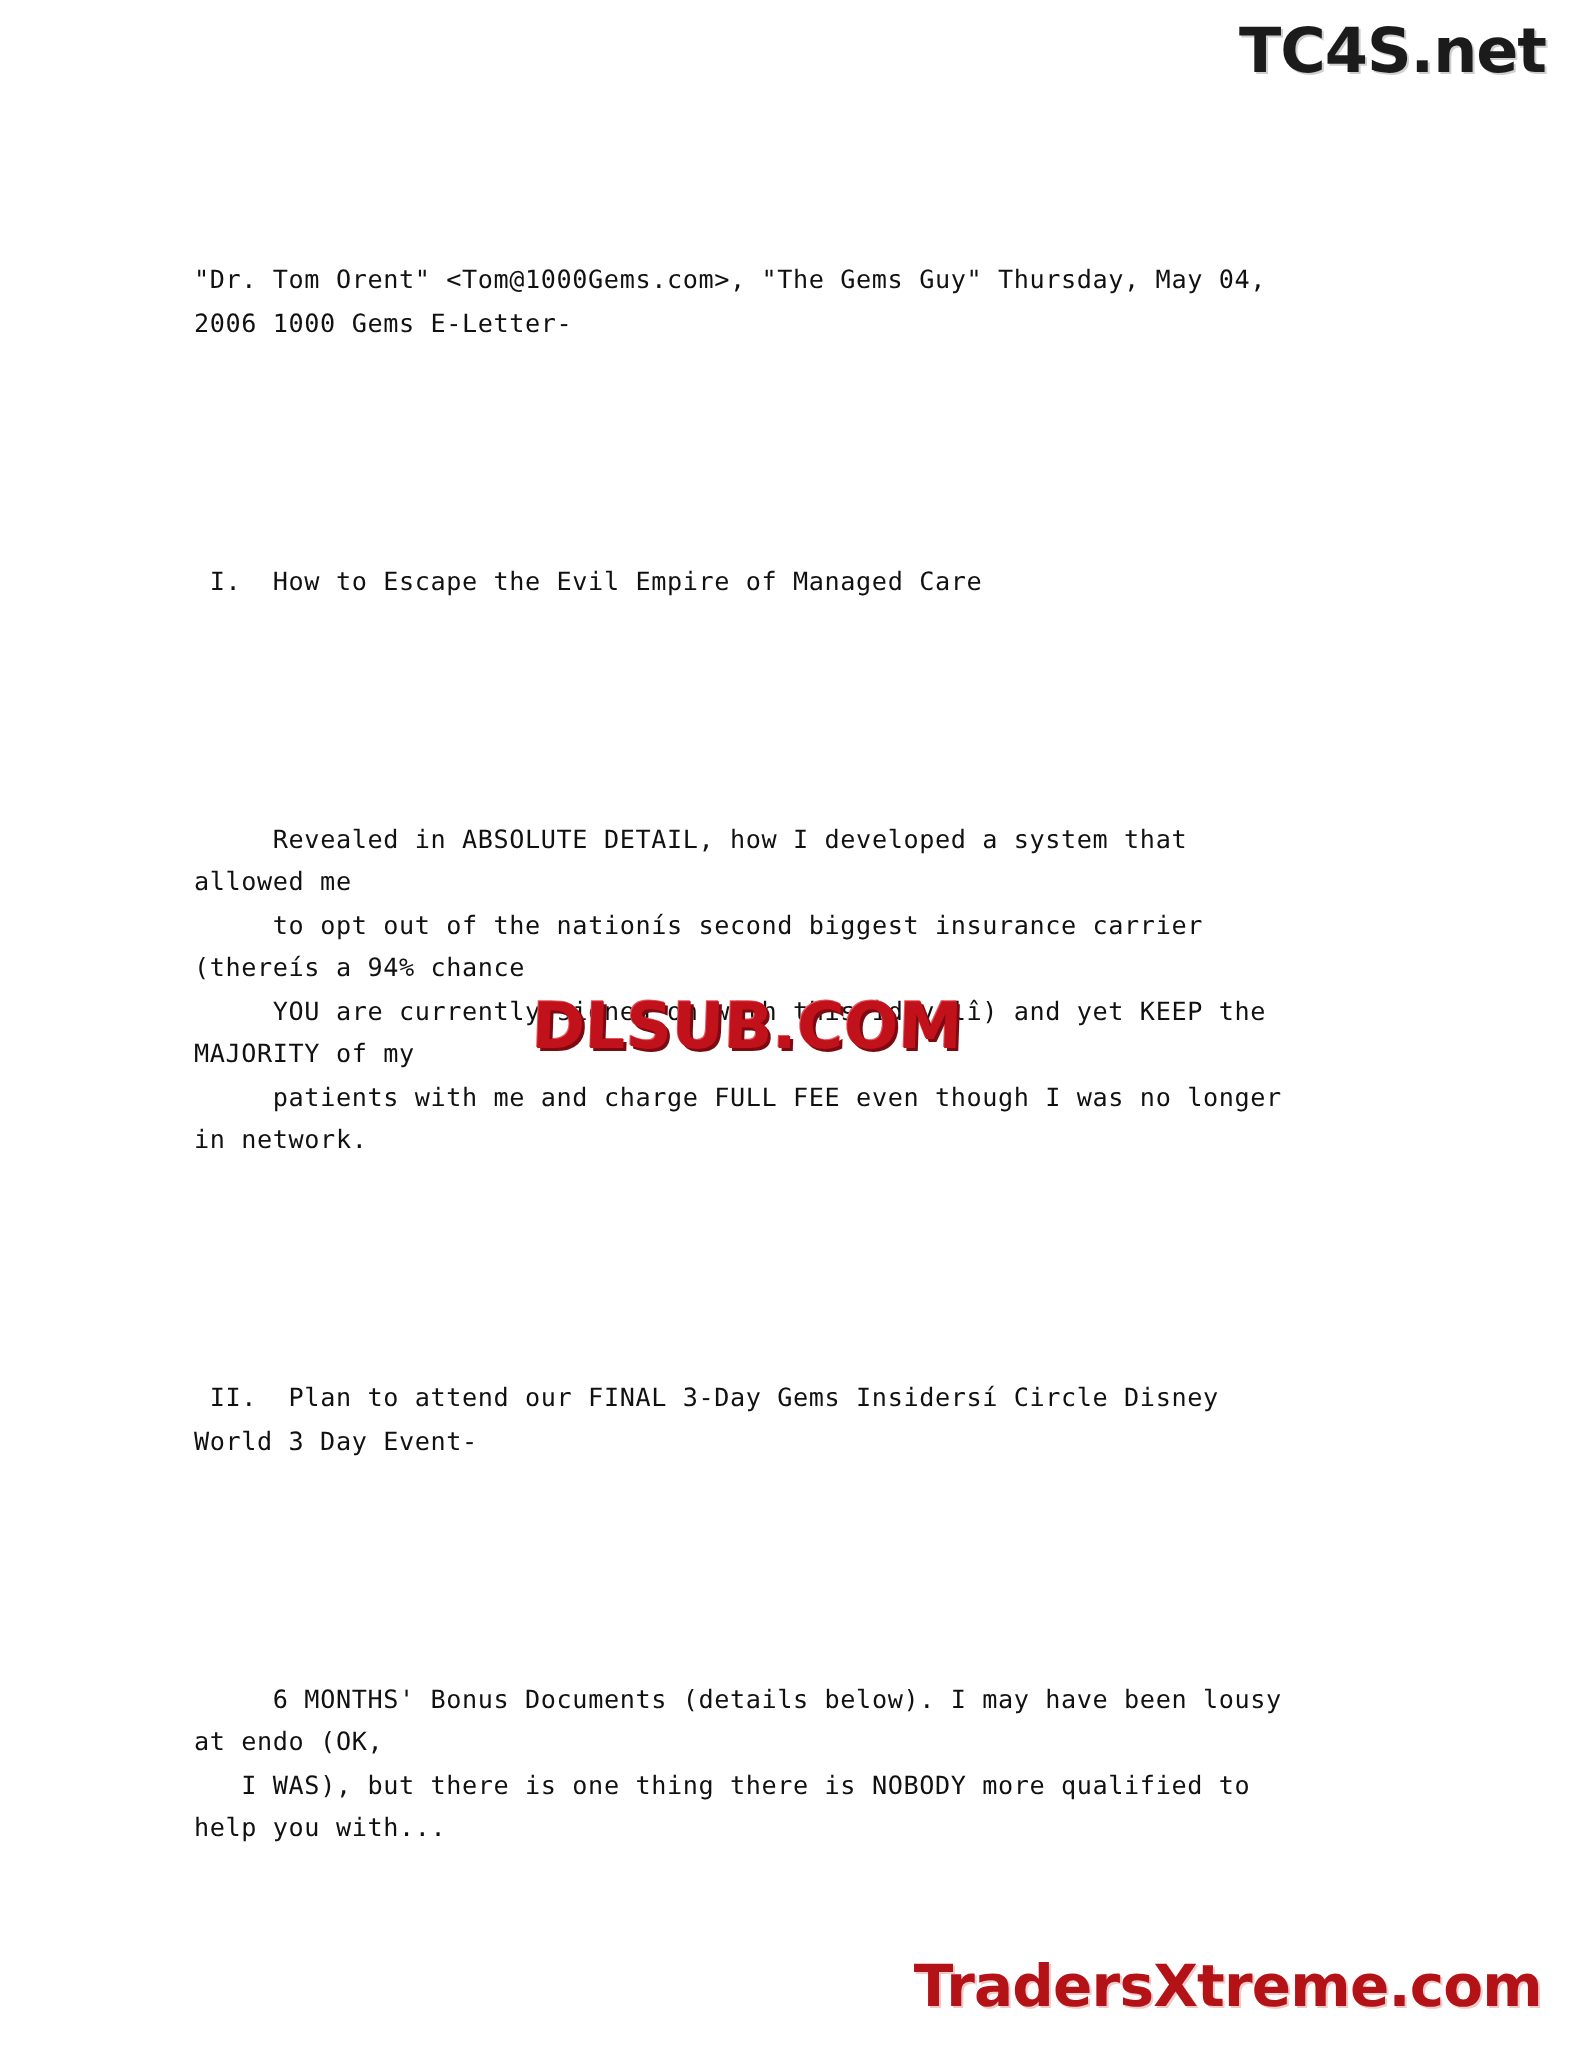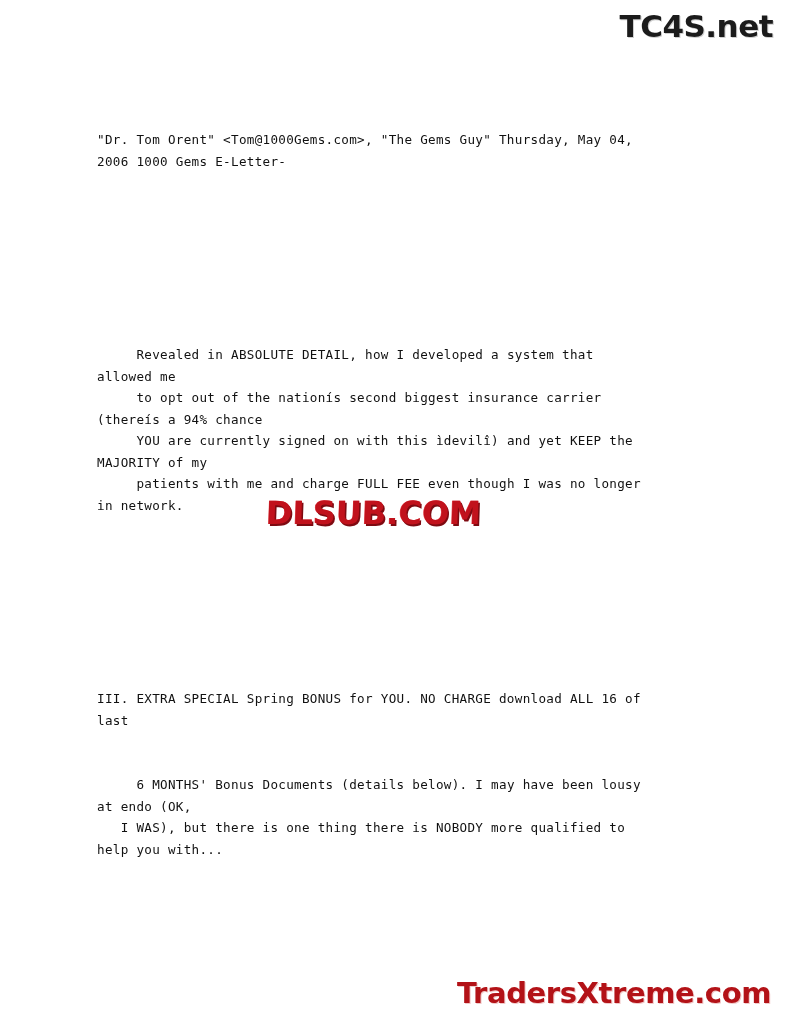--- a/index.html
+++ b/index.html
@@ -69,33 +69,34 @@
 <body>
 
 <div class="page">
 
   <div class="wm-top">TC4S.net</div>
 
   <div class="doc-body">
     <p class="blk">"Dr. Tom Orent" &lt;Tom@1000Gems.com&gt;, "The Gems Guy" Thursday, May 04,
 2006 1000 Gems E-Letter-</p>
     <div class="sp"></div>
+    <p class="blk"> I.  How to Escape the Evil Empire of Managed Care</p>
     <div class="sp"></div>
     <p class="blk">     Revealed in ABSOLUTE DETAIL, how I developed a system that
 allowed me
      to opt out of the nationís second biggest insurance carrier
 (thereís a 94% chance
      YOU are currently signed on with this ìdevilî) and yet KEEP the
 MAJORITY of my
      patients with me and charge FULL FEE even though I was no longer
 in network.</p>
     <div class="sp"></div>
+    <p class="blk"> II.  Plan to attend our FINAL 3-Day Gems Insidersí Circle Disney
+World 3 Day Event-</p>
     <div class="sp"></div>
-    <p class="blk">III. EXTRA SPECIAL Spring BONUS for YOU. NO CHARGE download ALL 16 of
-last</p>
     <p class="blk">     6 MONTHS' Bonus Documents (details below). I may have been lousy
 at endo (OK,
    I WAS), but there is one thing there is NOBODY more qualified to
 help you with...</p>
     
     
     
     
     
     

